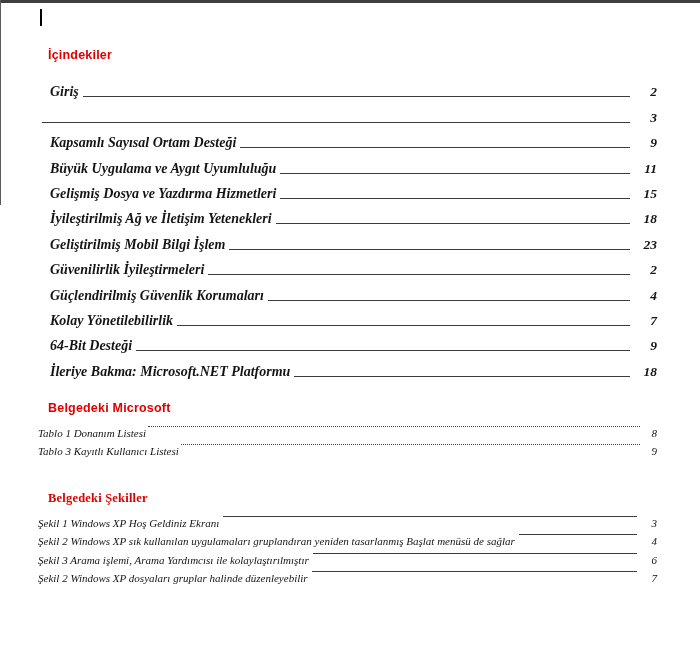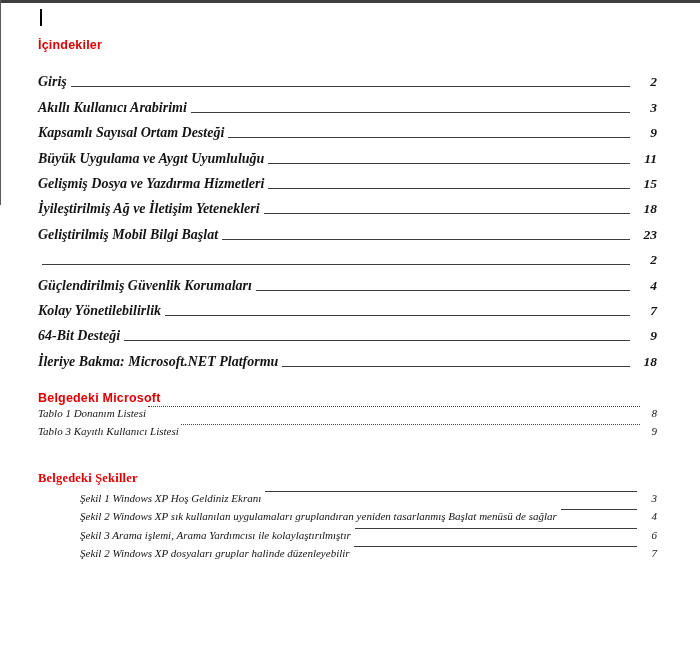--- a/index.html
+++ b/index.html
@@ -16,66 +16,65 @@
   }
   .top-edge{position:absolute;top:0;left:0;width:700px;height:3px;background:var(--edge);}
   .left-edge{position:absolute;top:0;left:0;width:1px;height:205px;background:#5a5a5a;}
   .caret{position:absolute;left:40px;top:9px;width:2px;height:17px;background:#000;}
 
   .content{position:absolute;left:38px;top:38px;width:619px;}
 
   .sec-heading{
     font-family:"Liberation Sans", sans-serif;font-weight:bold;
     font-size:12.5px;line-height:15px;color:var(--heading-red);
-    margin:0;letter-spacing:0.2px;
+    margin:10px;letter-spacing:0.2px;
   }
 
   .toc-main{margin-top:12px;}
   .toc-main .row{
     display:flex;align-items:flex-end;height:25.4px;
     font-style:italic;font-weight:bold;font-size:14px;
   }
-  .toc-main .t-title{white-space:nowrap;line-height:17px;}
+  .toc-main .t-title{white-space:nowrap;line-height:17px;margin-left:12px;}
   .toc-main .t-leader{flex:1;border-bottom:1.4px solid var(--leader);margin:0 7px 3px 4px;}
   .toc-main .t-page{line-height:17px;font-size:13.5px;min-width:20px;text-align:right;}
 
   .sub-rows{margin-top:0px;}
   .sub-rows .row{
     display:flex;align-items:flex-start;height:18px;
     font-style:italic;font-size:11px;
   }
   .sub-rows .t-title{white-space:nowrap;line-height:14px;}
   .sub-rows .t-page{line-height:14px;min-width:14px;text-align:right;}
   .rows-tables .t-leader{flex:1;border-bottom:1.2px dotted #444;margin:0 3px 2.5px 2px;}
   .rows-figures .row{height:18.5px;}
   .rows-figures .t-leader{flex:1;border-bottom:1.1px solid var(--leader);margin:0 6px 2.5px 4px;}
 
   .tables-heading{margin-top:21px;}
   .figures-heading{margin-top:29px;font-family:Liberation Serif, serif;}
-  .rows-figures{margin-top:5px;margin-left:42px;}
+  .rows-figures{margin-top:5px;}
 </style>
 </head>
 <body>
 
 <div class="top-edge"></div>
 <div class="left-edge"></div>
 <div class="caret"></div>
 
 <div class="content">
 
   <h1 class="sec-heading">İçindekiler</h1>
 
   <div class="toc-main" id="toc-main">
       <div class="row">
         <span class="t-title">Giriş</span>
         <span class="t-leader"></span>
         <span class="t-page">2</span>
       </div>
       <div class="row">
-        <span class="t-title">Akıllı Kullanıcı Arabirimi</span>
         <span class="t-leader"></span>
         <span class="t-page">3</span>
       </div>
       <div class="row">
         <span class="t-title">Kapsamlı Sayısal Ortam Desteği</span>
         <span class="t-leader"></span>
         <span class="t-page">9</span>
       </div>
       <div class="row">
         <span class="t-title">Büyük Uygulama ve Aygıt Uyumluluğu</span>
@@ -86,25 +85,26 @@
         <span class="t-title">Gelişmiş Dosya ve Yazdırma Hizmetleri</span>
         <span class="t-leader"></span>
         <span class="t-page">15</span>
       </div>
       <div class="row">
         <span class="t-title">İyileştirilmiş Ağ ve İletişim Yetenekleri</span>
         <span class="t-leader"></span>
         <span class="t-page">18</span>
       </div>
       <div class="row">
-        <span class="t-title">Geliştirilmiş Mobil Bilgi Başlat</span>
+        <span class="t-title">Geliştirilmiş Mobil Bilgi İşlem</span>
         <span class="t-leader"></span>
         <span class="t-page">23</span>
       </div>
       <div class="row">
+        <span class="t-title">Güvenilirlik İyileştirmeleri</span>
         <span class="t-leader"></span>
         <span class="t-page">2</span>
       </div>
       <div class="row">
         <span class="t-title">Güçlendirilmiş Güvenlik Korumaları</span>
         <span class="t-leader"></span>
         <span class="t-page">4</span>
       </div>
       <div class="row">
         <span class="t-title">Kolay Yönetilebilirlik</span>

